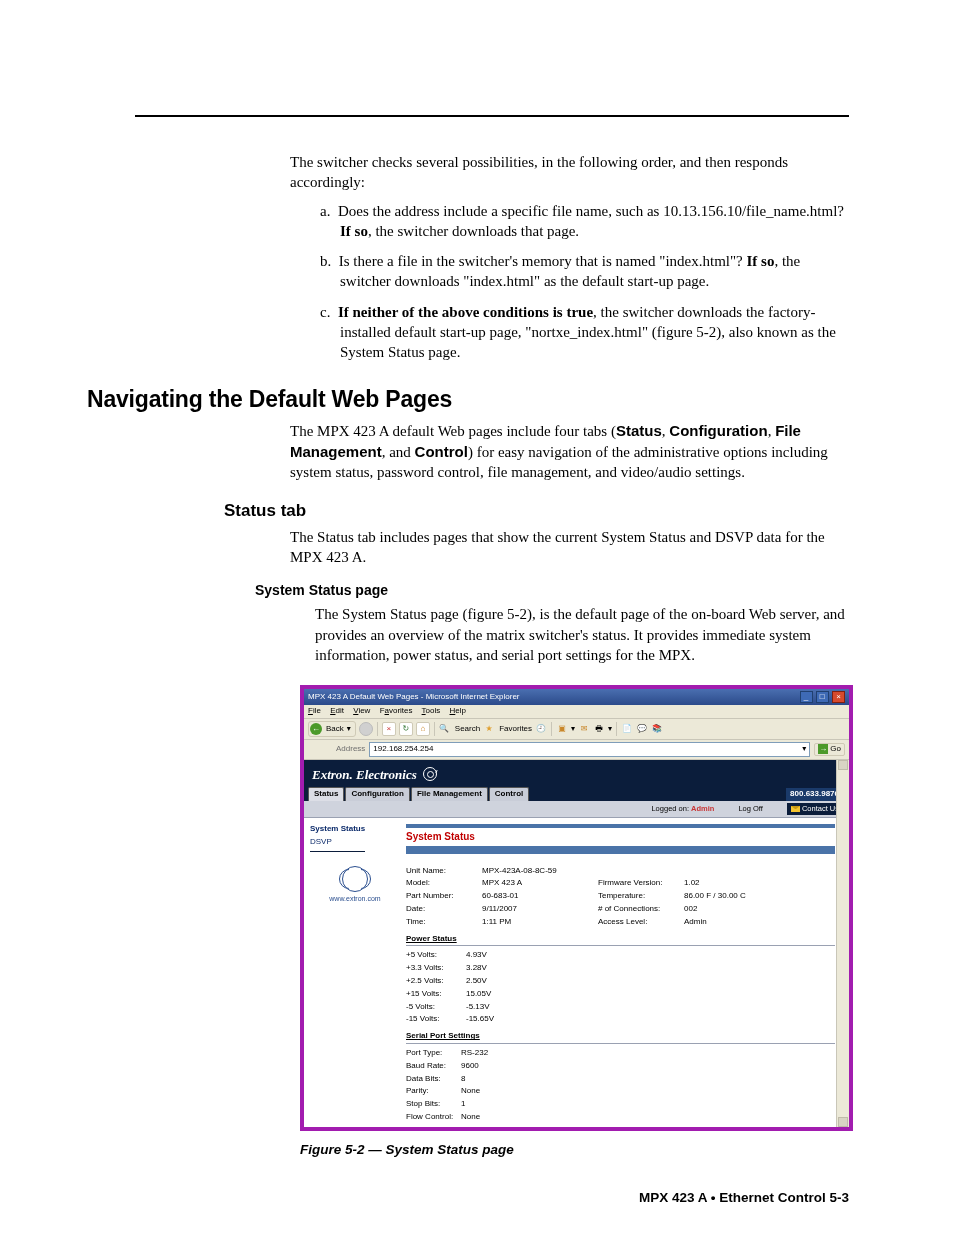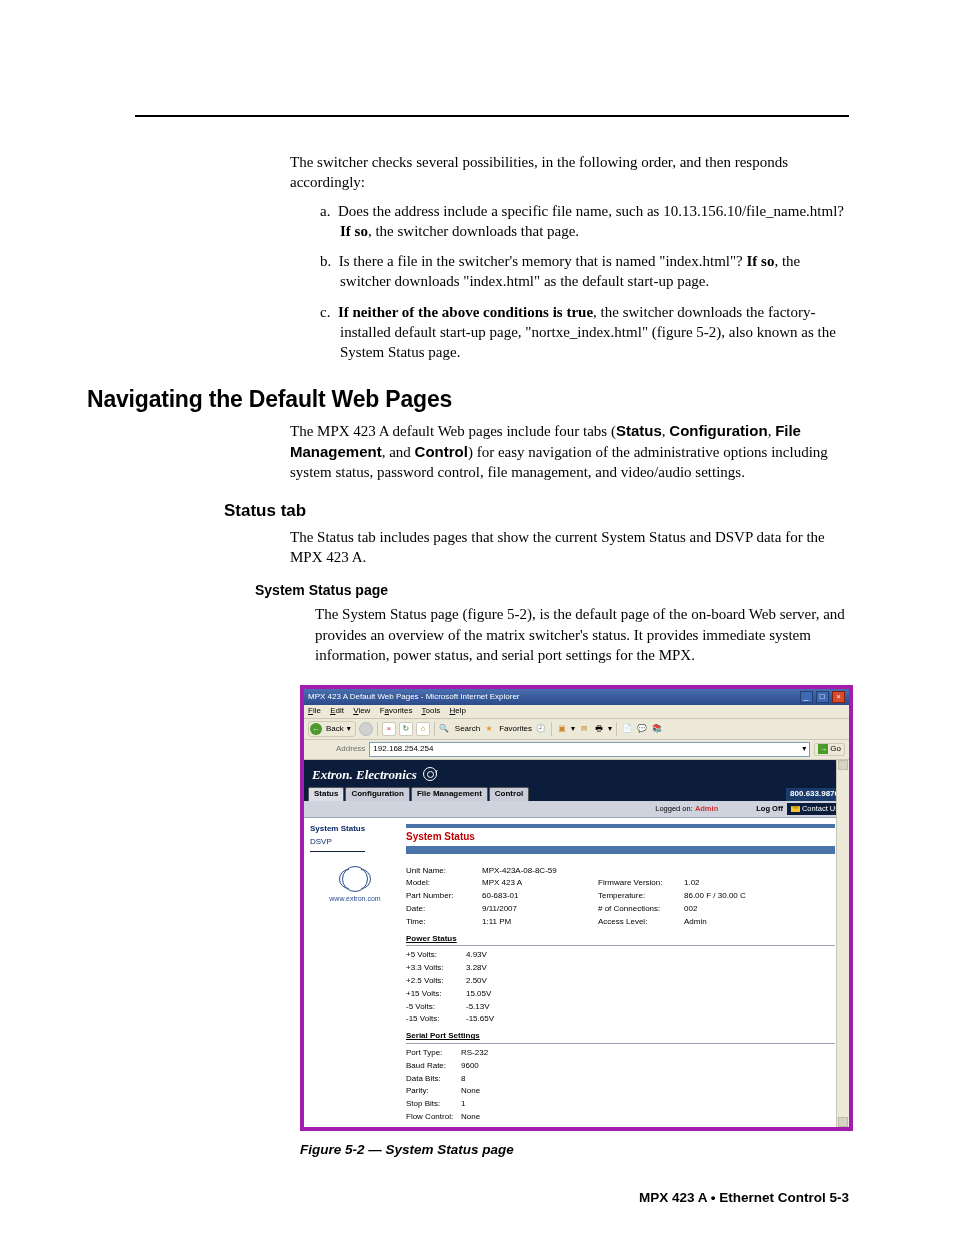--- a/index.html
+++ b/index.html
@@ -198,21 +198,21 @@
     font-size:8px; font-weight:bold;
     font-family: Tahoma, sans-serif;
   }
   .ext-tabs .tab.inactive { background:#c9cdd8; }
   .ext-phone {
     color:#fff; font-size:8px; font-weight:bold;
     background:#1a3a6a; padding:1px 4px;
   }
   .ext-subbar {
     display:flex; justify-content:flex-end; align-items:center;
-    gap:4px; padding:2px 6px;
+    gap:24px; padding:2px 6px;
     background:#cfd3dd;
     border-bottom:1px solid #9aa1b2;
     font-size: 7.5px;
   }
   .ext-subbar .lgn b { color:#c83434; }
   .ext-subbar .contact {
     background:#0b1d3b; color:#fff; padding:1px 4px;
     display:inline-flex; align-items:center; gap:2px;
   }
   .ext-subbar .contact .env {
@@ -388,21 +388,21 @@
           <div class="ext-tabs">
             <span class="tab">Status</span>
             <span class="tab inactive">Configuration</span>
             <span class="tab inactive">File Management</span>
             <span class="tab inactive">Control</span>
           </div>
           <span class="ext-phone">800.633.9876</span>
         </div>
         <div class="ext-subbar">
           <span class="lgn"><span>Logged on: </span><b>Admin</b></span>
-          <span style="font-weight:bold;margin-left:34px;">Log Off</span>
+          <span style="font-weight:normal;">Log Off</span>
           <span class="contact">
               <span class="env"></span>
               <span>Contact Us</span>
             </span>
         </div>
 
         <div class="ext-body">
           <div class="ext-side">
             <span class="link active">System Status</span>
             <span class="link">DSVP</span>

